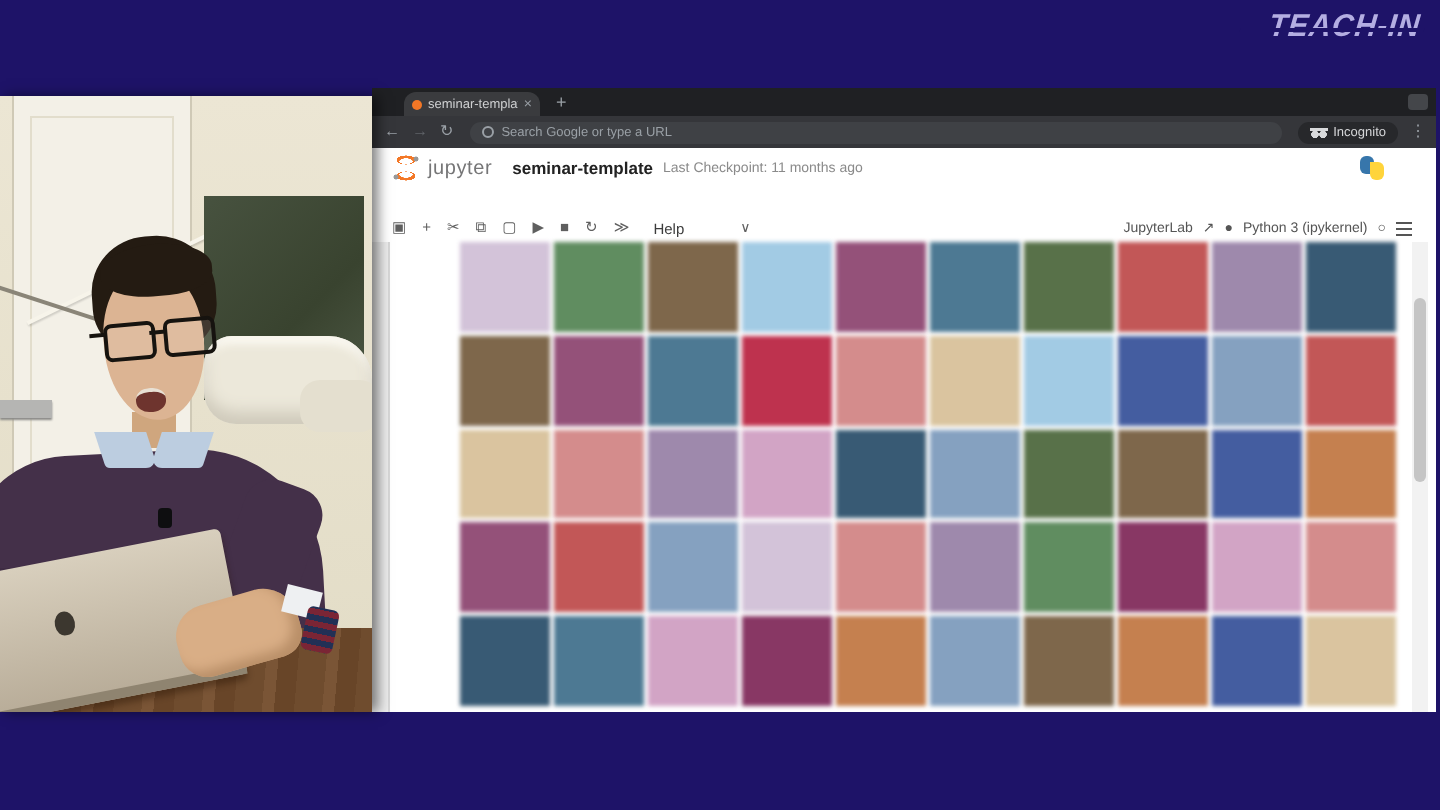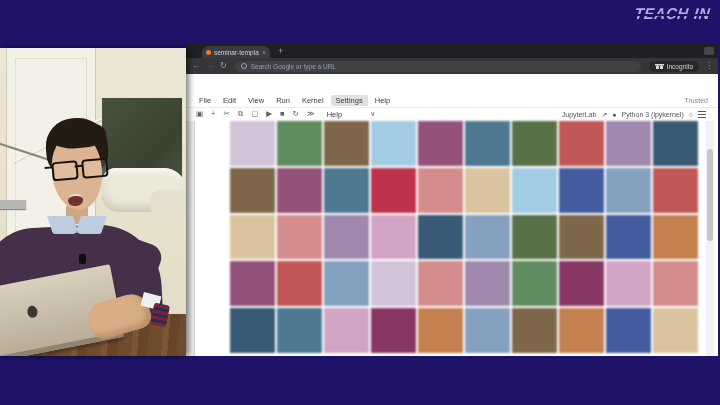--- a/index.html
+++ b/index.html
@@ -172,31 +172,31 @@
         <span class="omnitext">Search Google or type a URL</span>
       </div>
       <div class="incog">
         <span class="incogicon"></span>
         <span class="incoglabel">Incognito</span>
       </div>
       <span class="dots">⋮</span>
     </div>
 
     <div class="page">
-
-      <div class="jmenu">
-        <span class="mitem">File</span>
-        <span class="mitem">Edit</span>
-        <span class="mitem">View</span>
-        <span class="mitem">Run</span>
-        <span class="mitem">Kernel</span>
-        <span class="mitem active">Settings</span>
-        <span class="mitem">Help</span>
-        <span class="trusted">Trusted</span>
-      </div>
+      <div class="jheader">
+        <span class="jlogoicon"></span>
+        <span class="jbrand">jupyter</span>
+        <span class="jtitle">seminar-template</span>
+        <span class="jcheckpoint">Last Checkpoint: 11 months ago</span>
+        <span class="pylogo">
+          <span class="pyb"></span>
+          <span class="pyy"></span>
+        </span>
+      </div>
+
 
       <div class="jtoolbar">
         <span class="ticon">▣</span>
         <span class="ticon">+</span>
         <span class="ticon">✂</span>
         <span class="ticon">⧉</span>
         <span class="ticon">▢</span>
         <span class="ticon">▶</span>
         <span class="ticon">■</span>
         <span class="ticon">↻</span>

